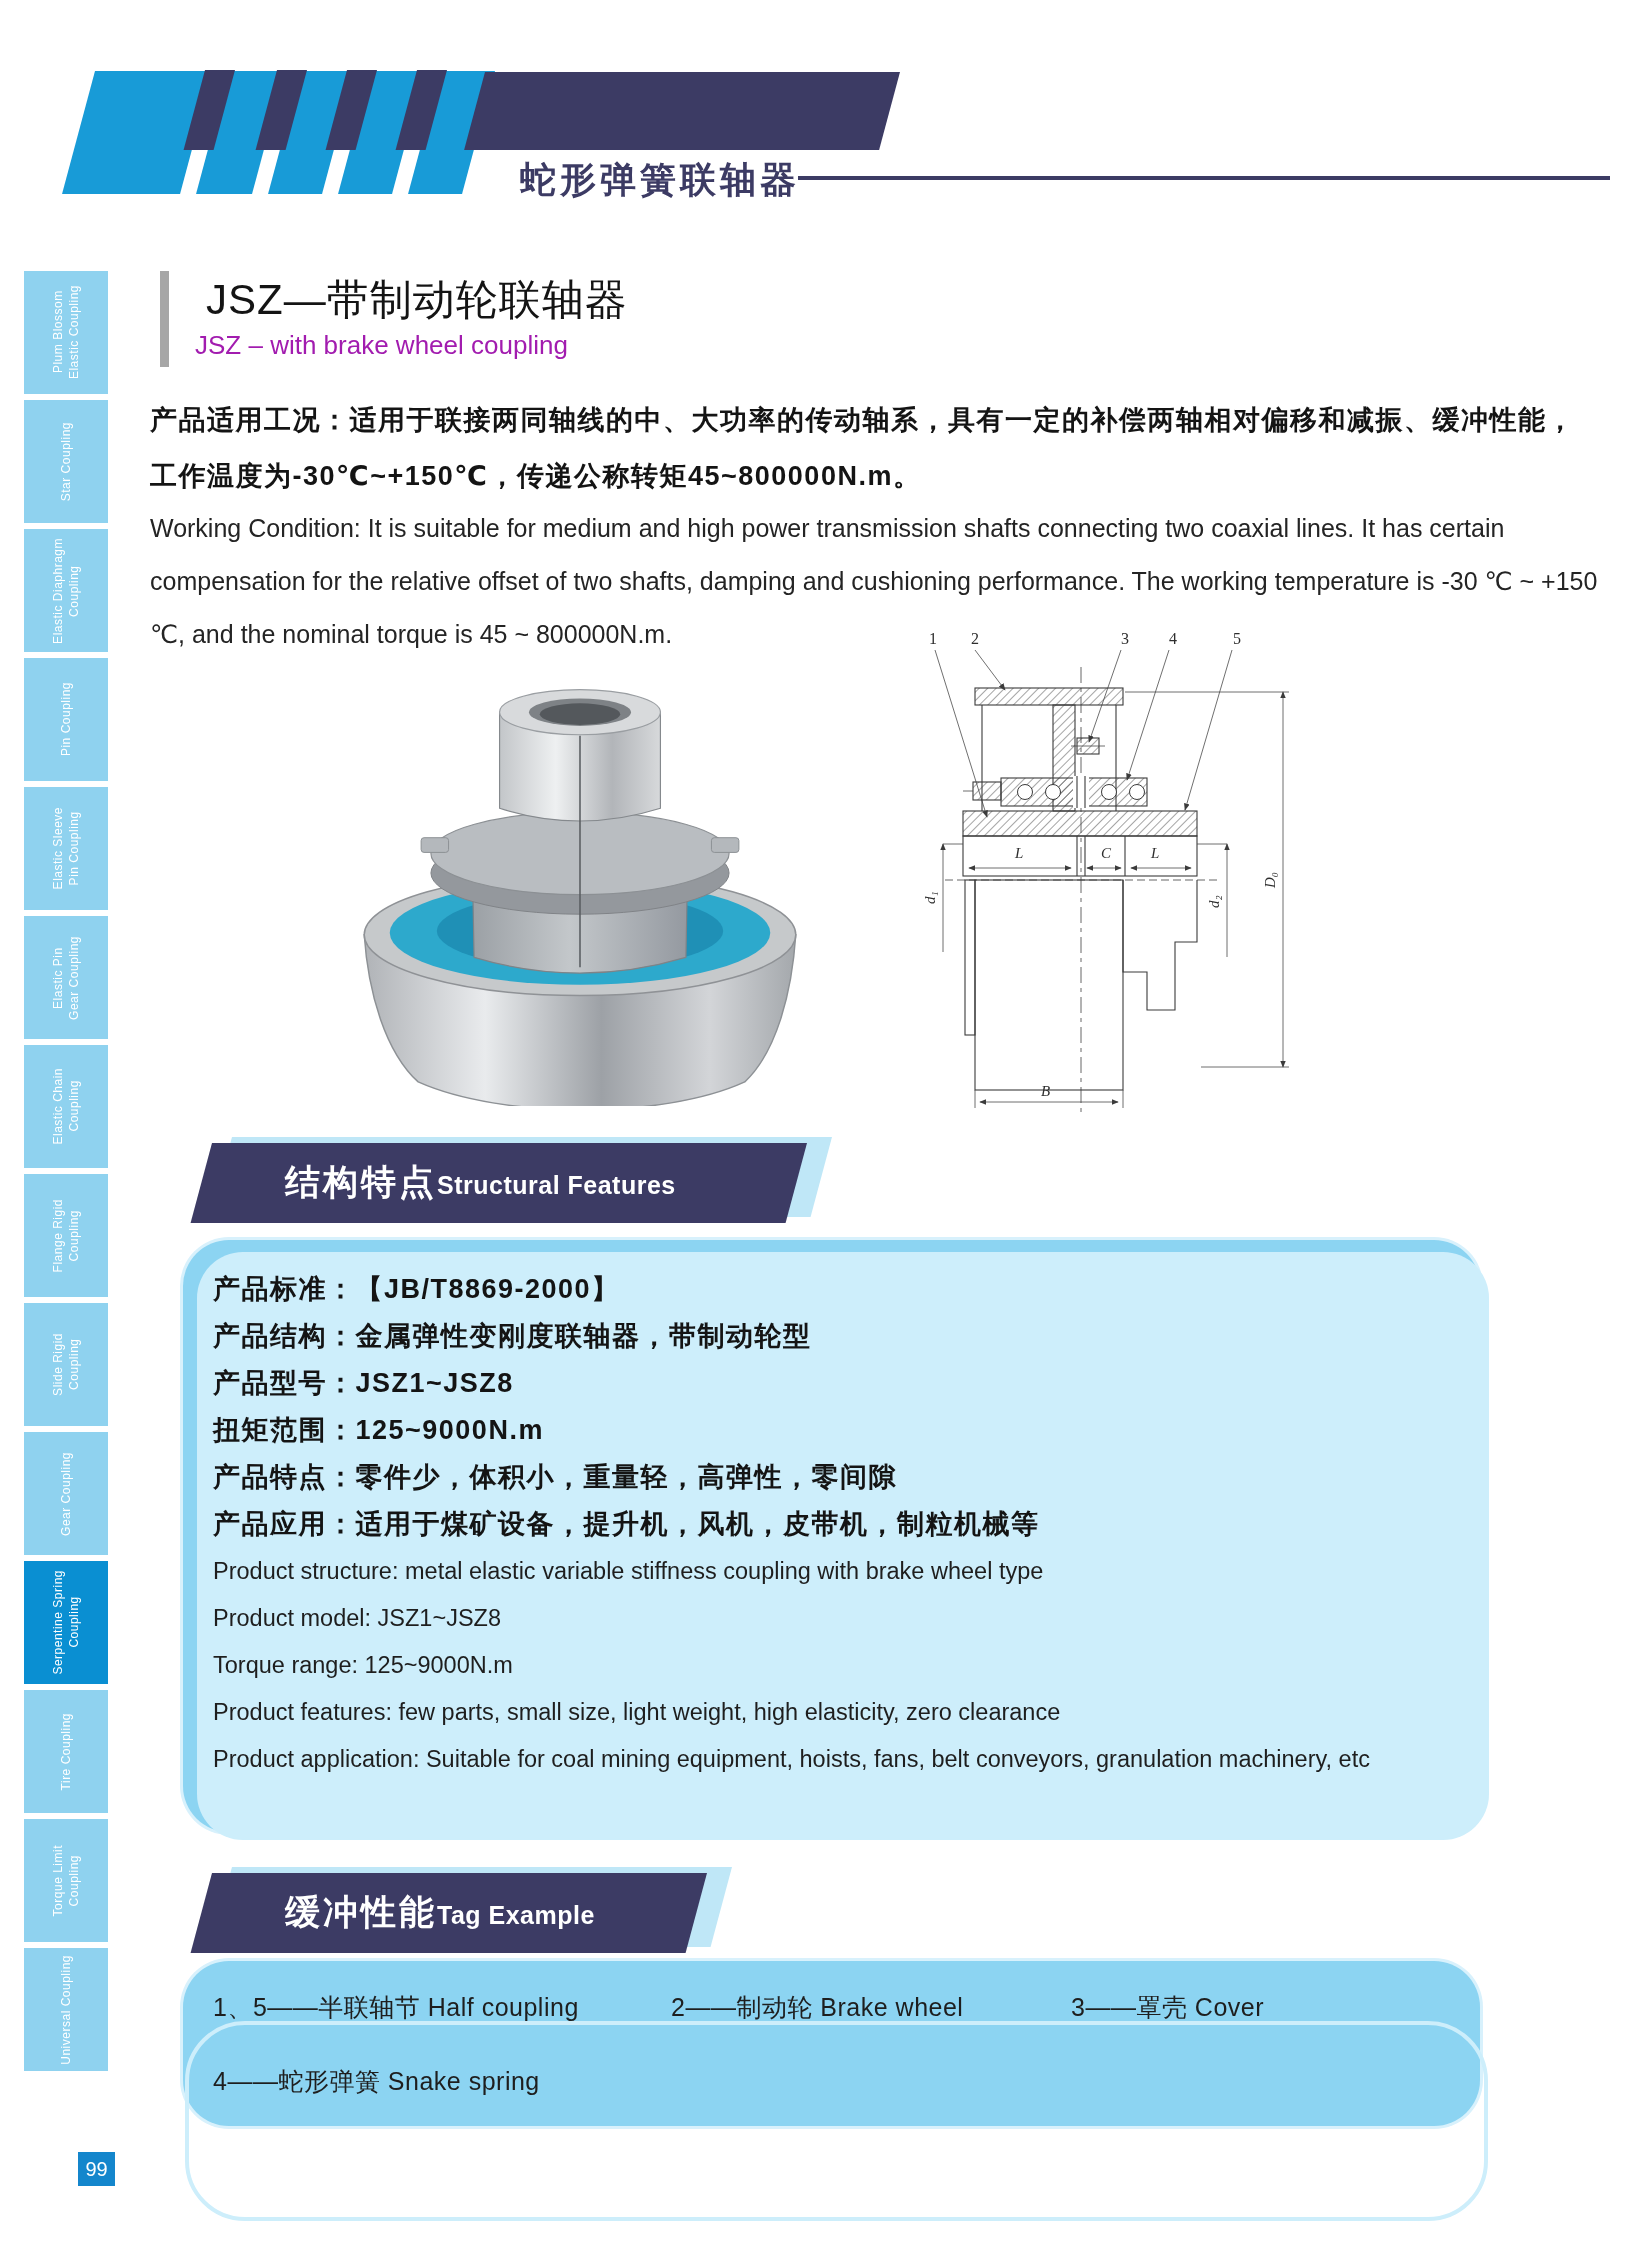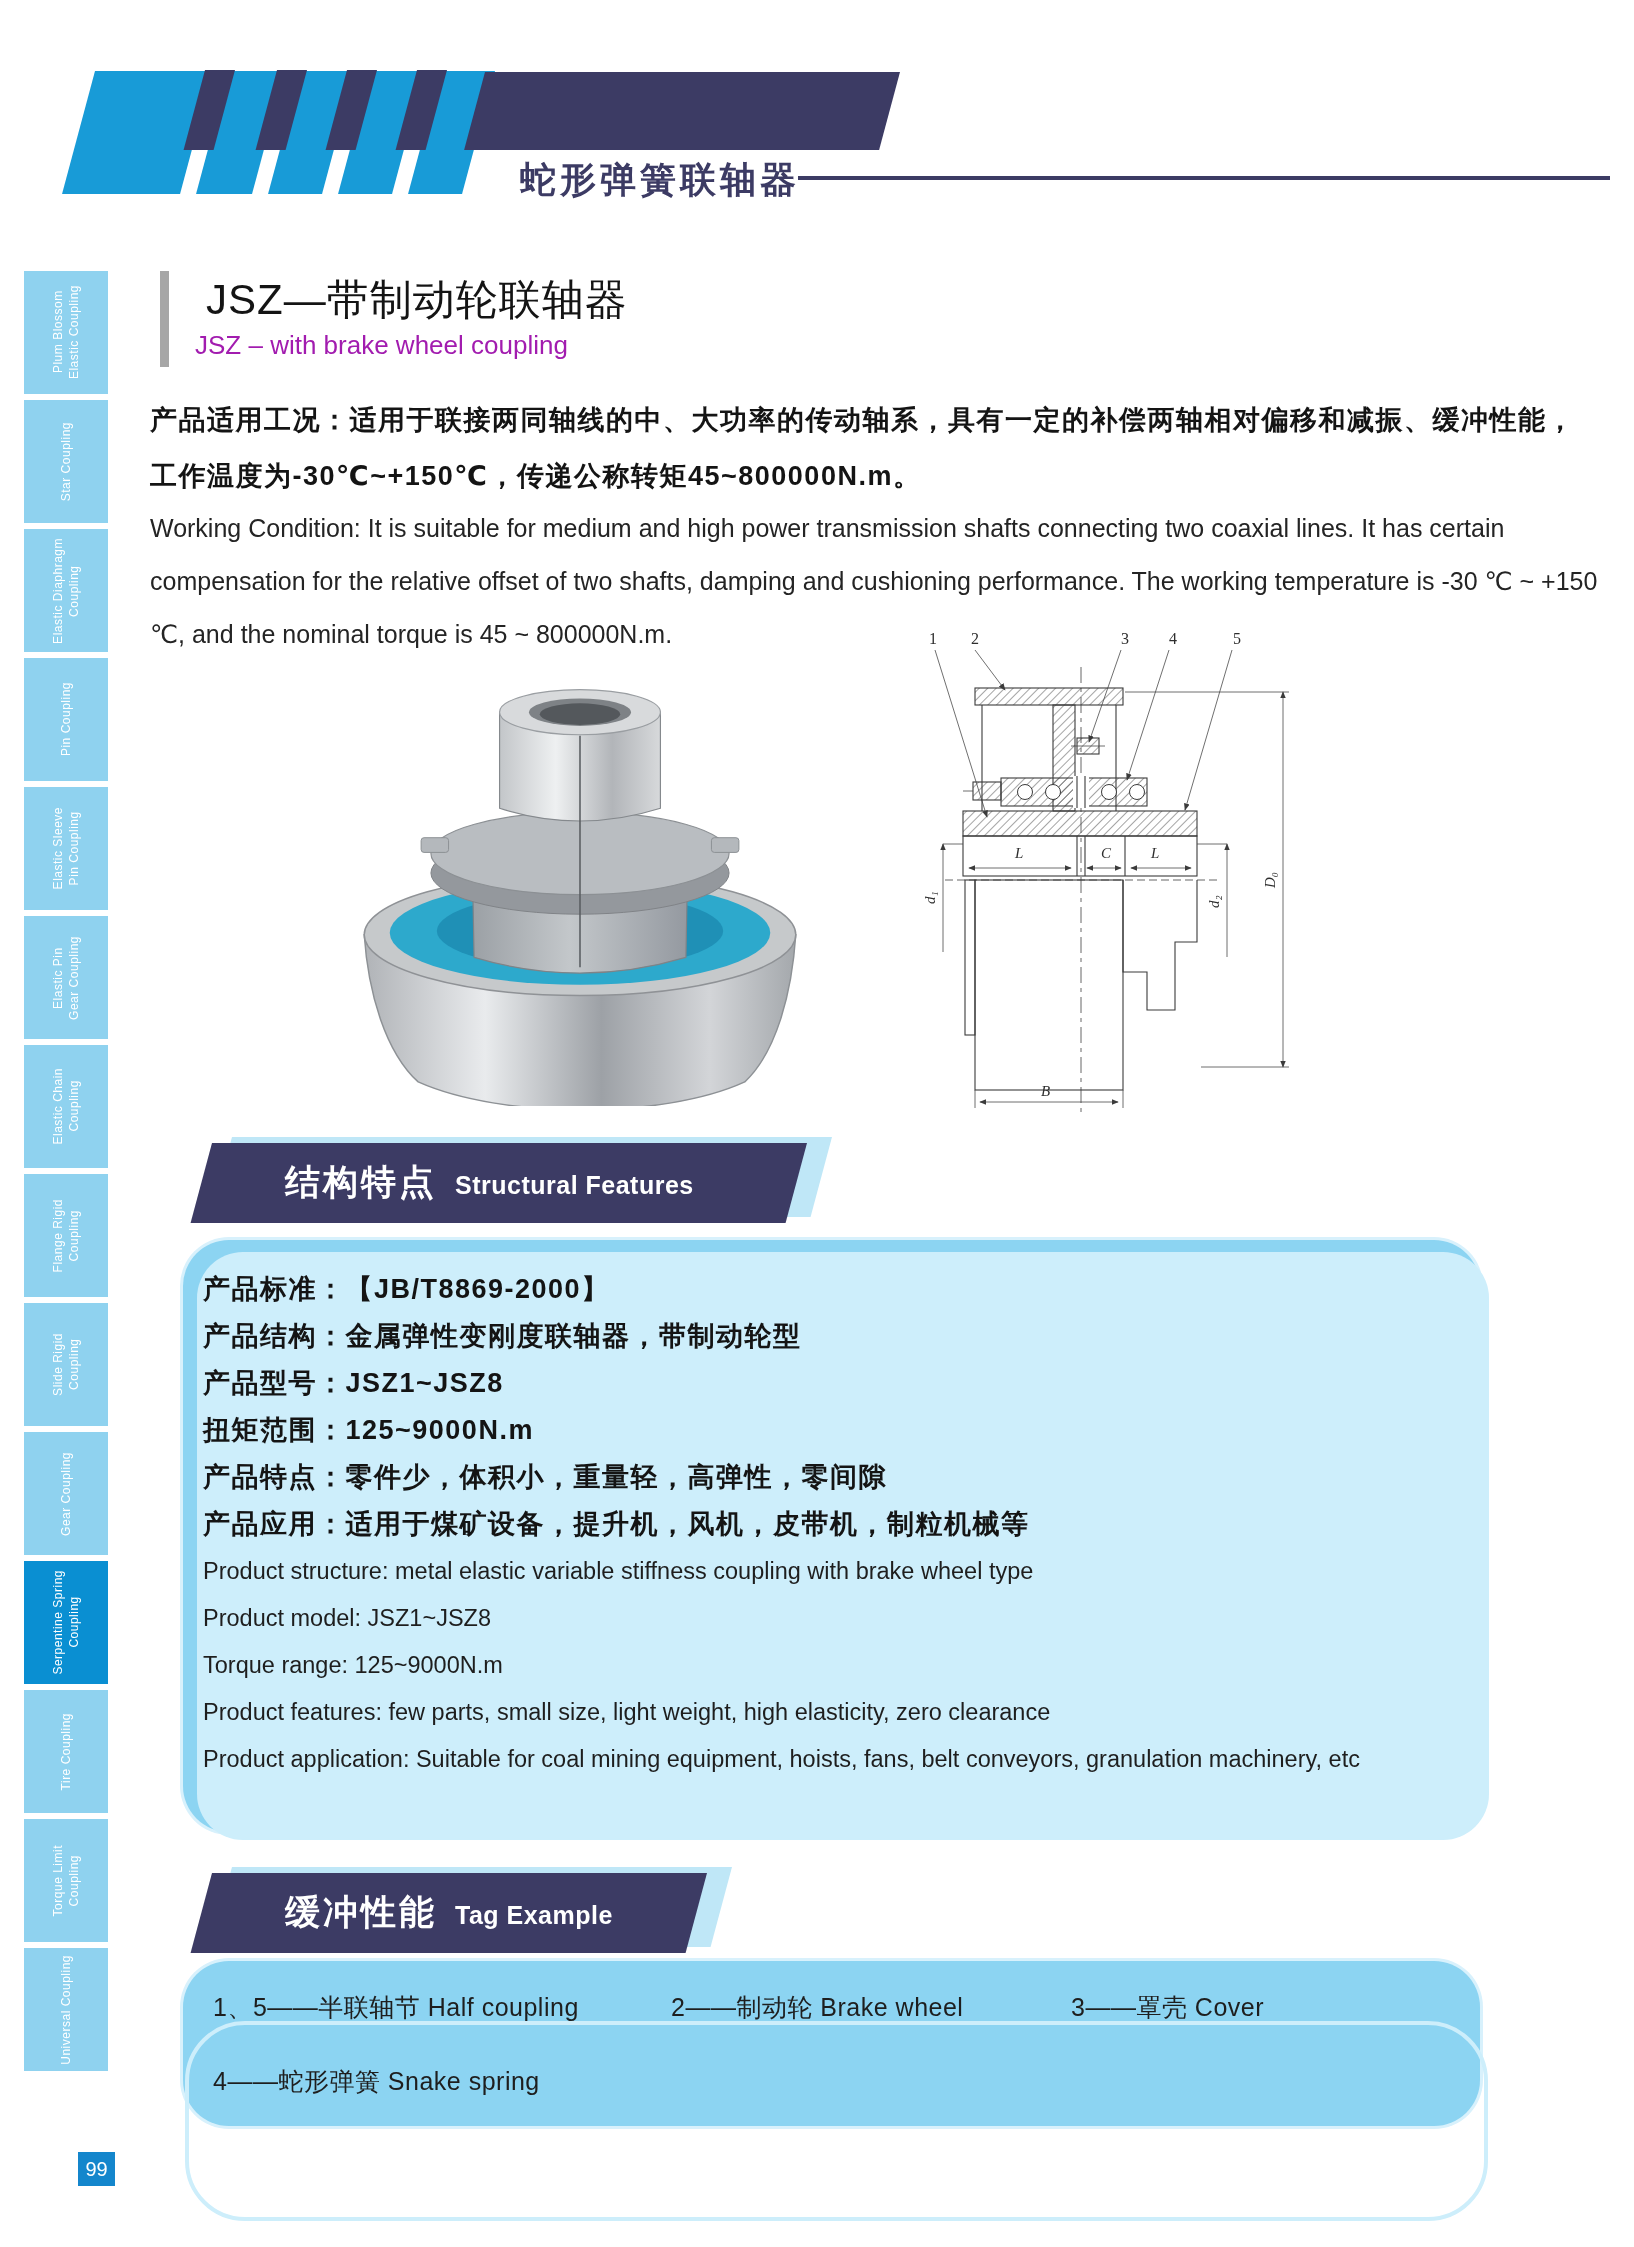--- a/index.html
+++ b/index.html
@@ -51,35 +51,35 @@
   .fig-drawing .hat { fill:url(#hp); stroke:#3b3b3b; stroke-width:1.1; }
   .fig-drawing .cl  { stroke:#555; stroke-width:.9; stroke-dasharray:16 5 4 5; }
   .fig-drawing .dsh { stroke:#555; stroke-width:.9; stroke-dasharray:8 4; fill:none; }
   .fig-drawing text { font-family:"Liberation Serif","DejaVu Serif",serif; fill:#2e2e2e; }
   .fig-drawing .num { font-size:16px; }
   .fig-drawing .dim { font-size:15px; font-style:italic; }
 
   
   .banner-echo { position:absolute; background:#bfe7f7; }
   .banner-navy { position:absolute; background:#3c3b64; }
-  .banner-text { position:absolute; display:flex; align-items:baseline; gap:18px; color:#ffffff; }
+  .banner-text { position:absolute; display:flex; align-items:baseline; color:#ffffff; }
   .banner-text .bzh { font-size:35px; font-weight:700; letter-spacing:3px; }
   .banner-text .ben { font-size:25px; font-weight:700; letter-spacing:.5px; }
 
   
   .panel { position:absolute; background:#8cd4f2; border-radius:46px; z-index:0;
            box-shadow:0 0 0 3px #d8f1fc; }
   .panel-features::after { content:""; position:absolute; z-index:-1; border-radius:46px;
            background:#cdeefb; top:12px; left:14px; right:-9px; bottom:-8px; }
   .panel-tag::after { content:""; position:absolute; z-index:-1; border-radius:60px;
            border:4px solid #cdeefb; top:60px; left:2px; right:-8px; bottom:-95px; }
   .pl { position:relative; }
   .pline-zh { font-size:27px; font-weight:600; line-height:47px; letter-spacing:1.5px; color:#141414; }
   .pline-en { font-size:23.5px; line-height:47px; color:#1e1e1e; }
-  .panel-features .inner { padding:26px 0 0 20px; }
+  .panel-features .inner { padding:26px 0 0 30px; }
   .tag-item { position:absolute; font-size:25px; color:#1e1e1e; letter-spacing:.5px; }
 </style>
 </head>
 <body>
 
 <div id="page">
 
   <div class="skew hdr-cyan"></div>
   <div class="skew ws ws1"></div>
   <div class="skew ws ws2"></div>

